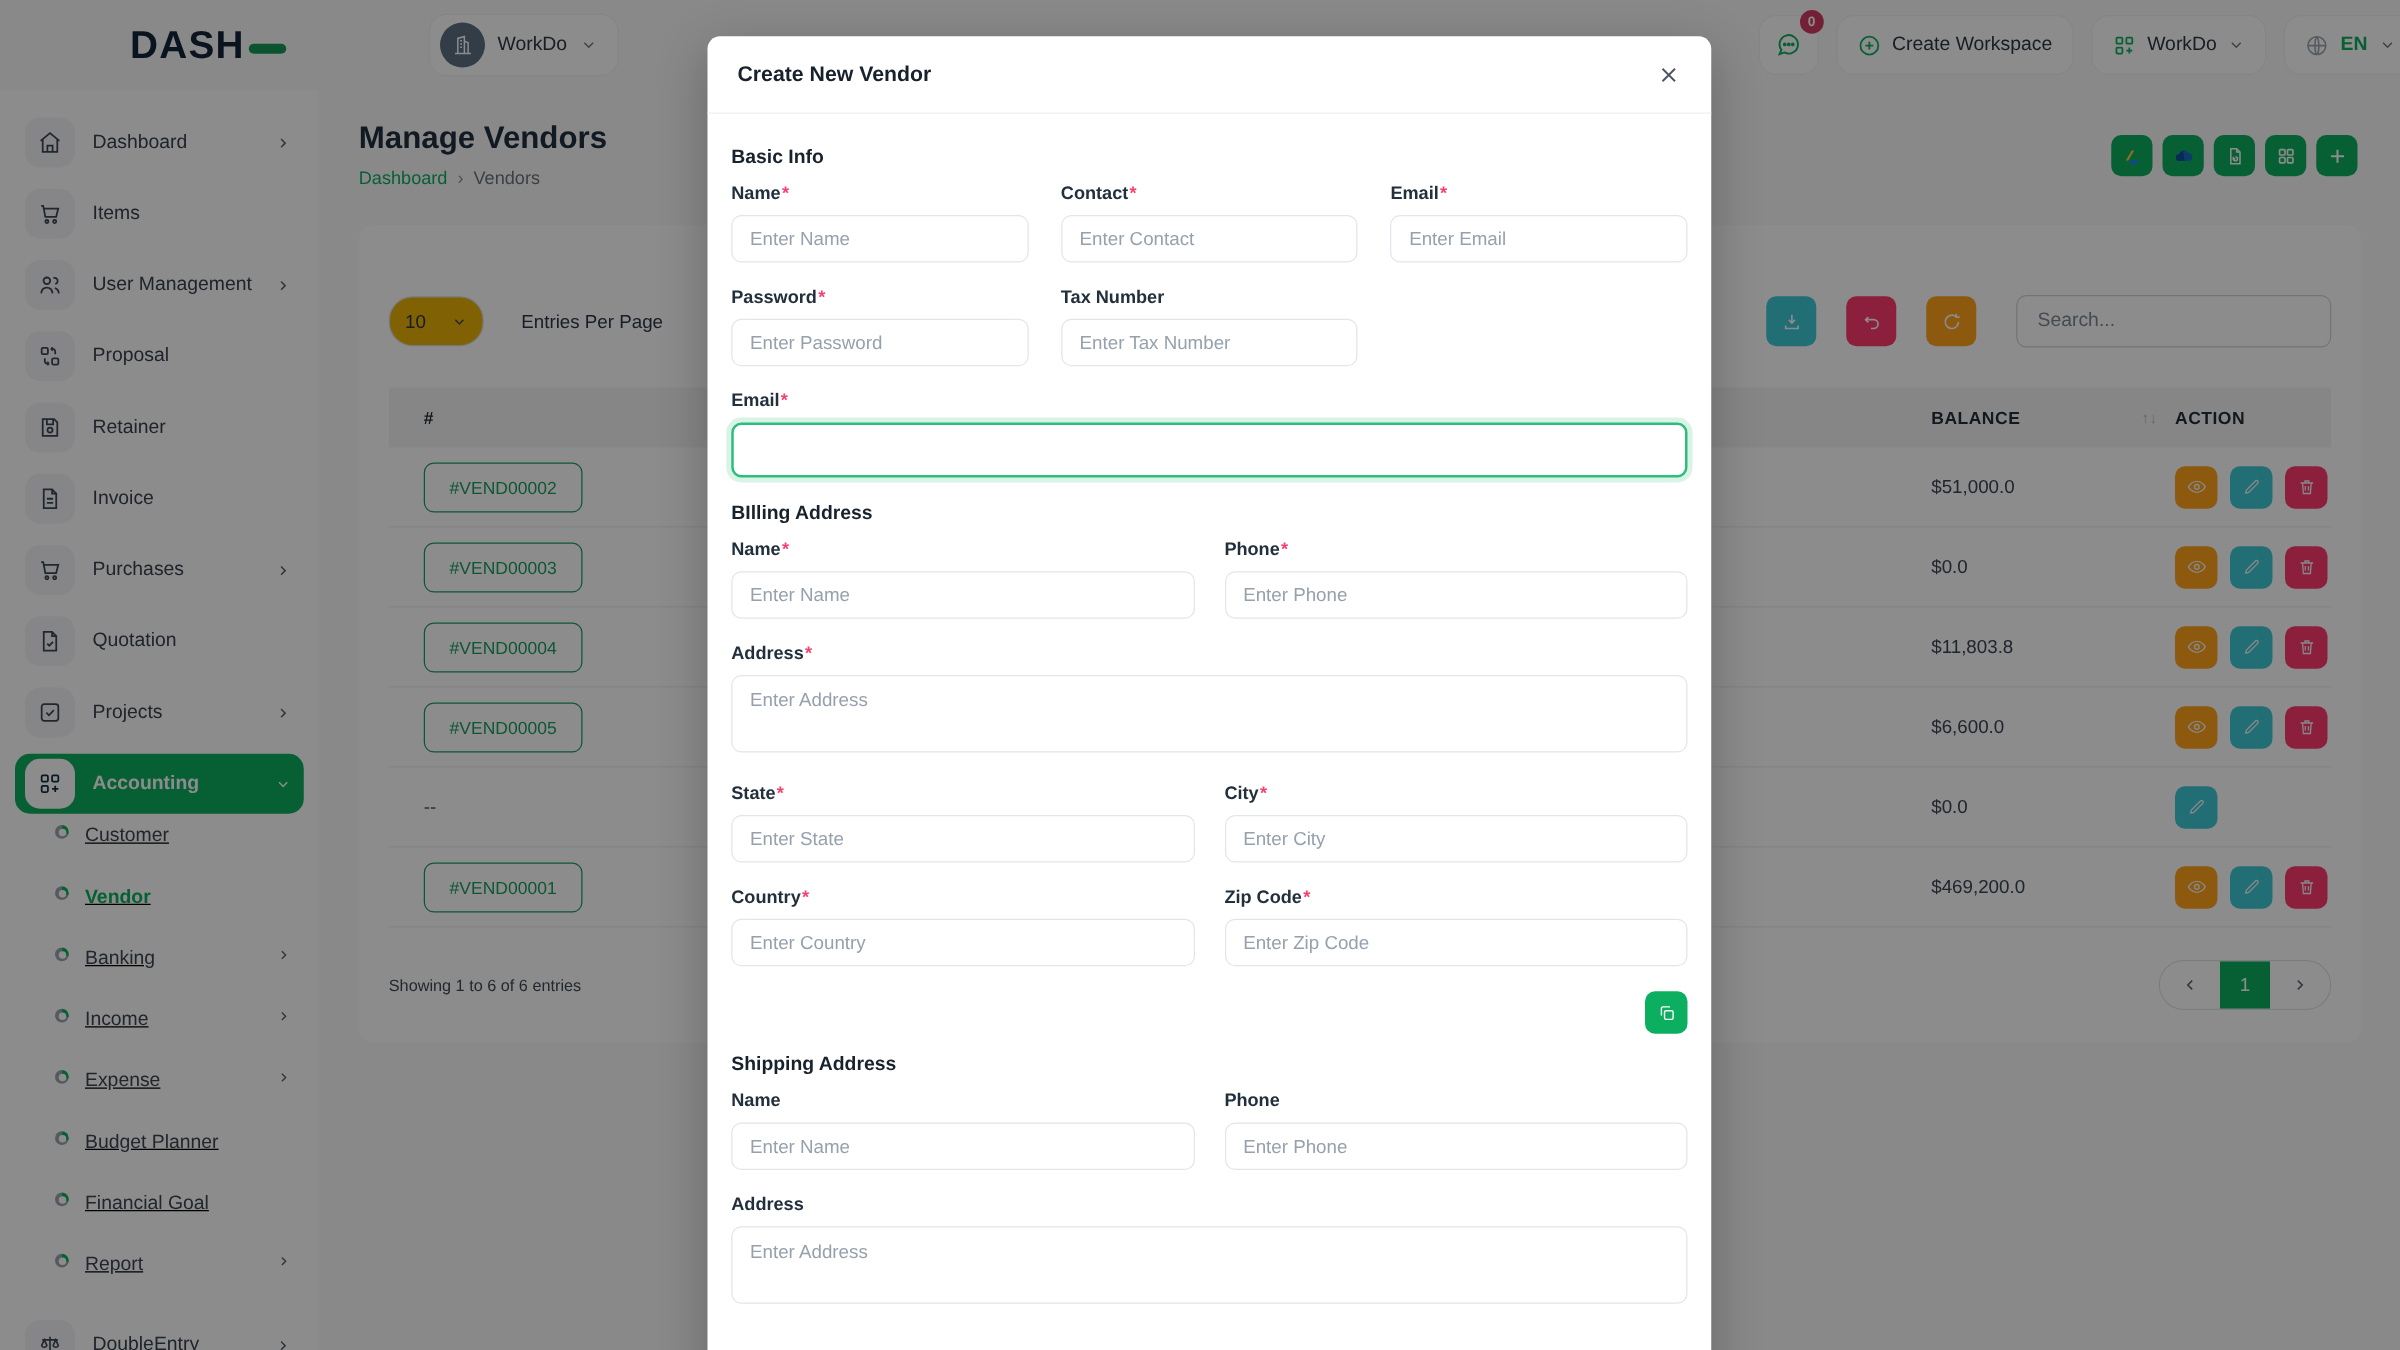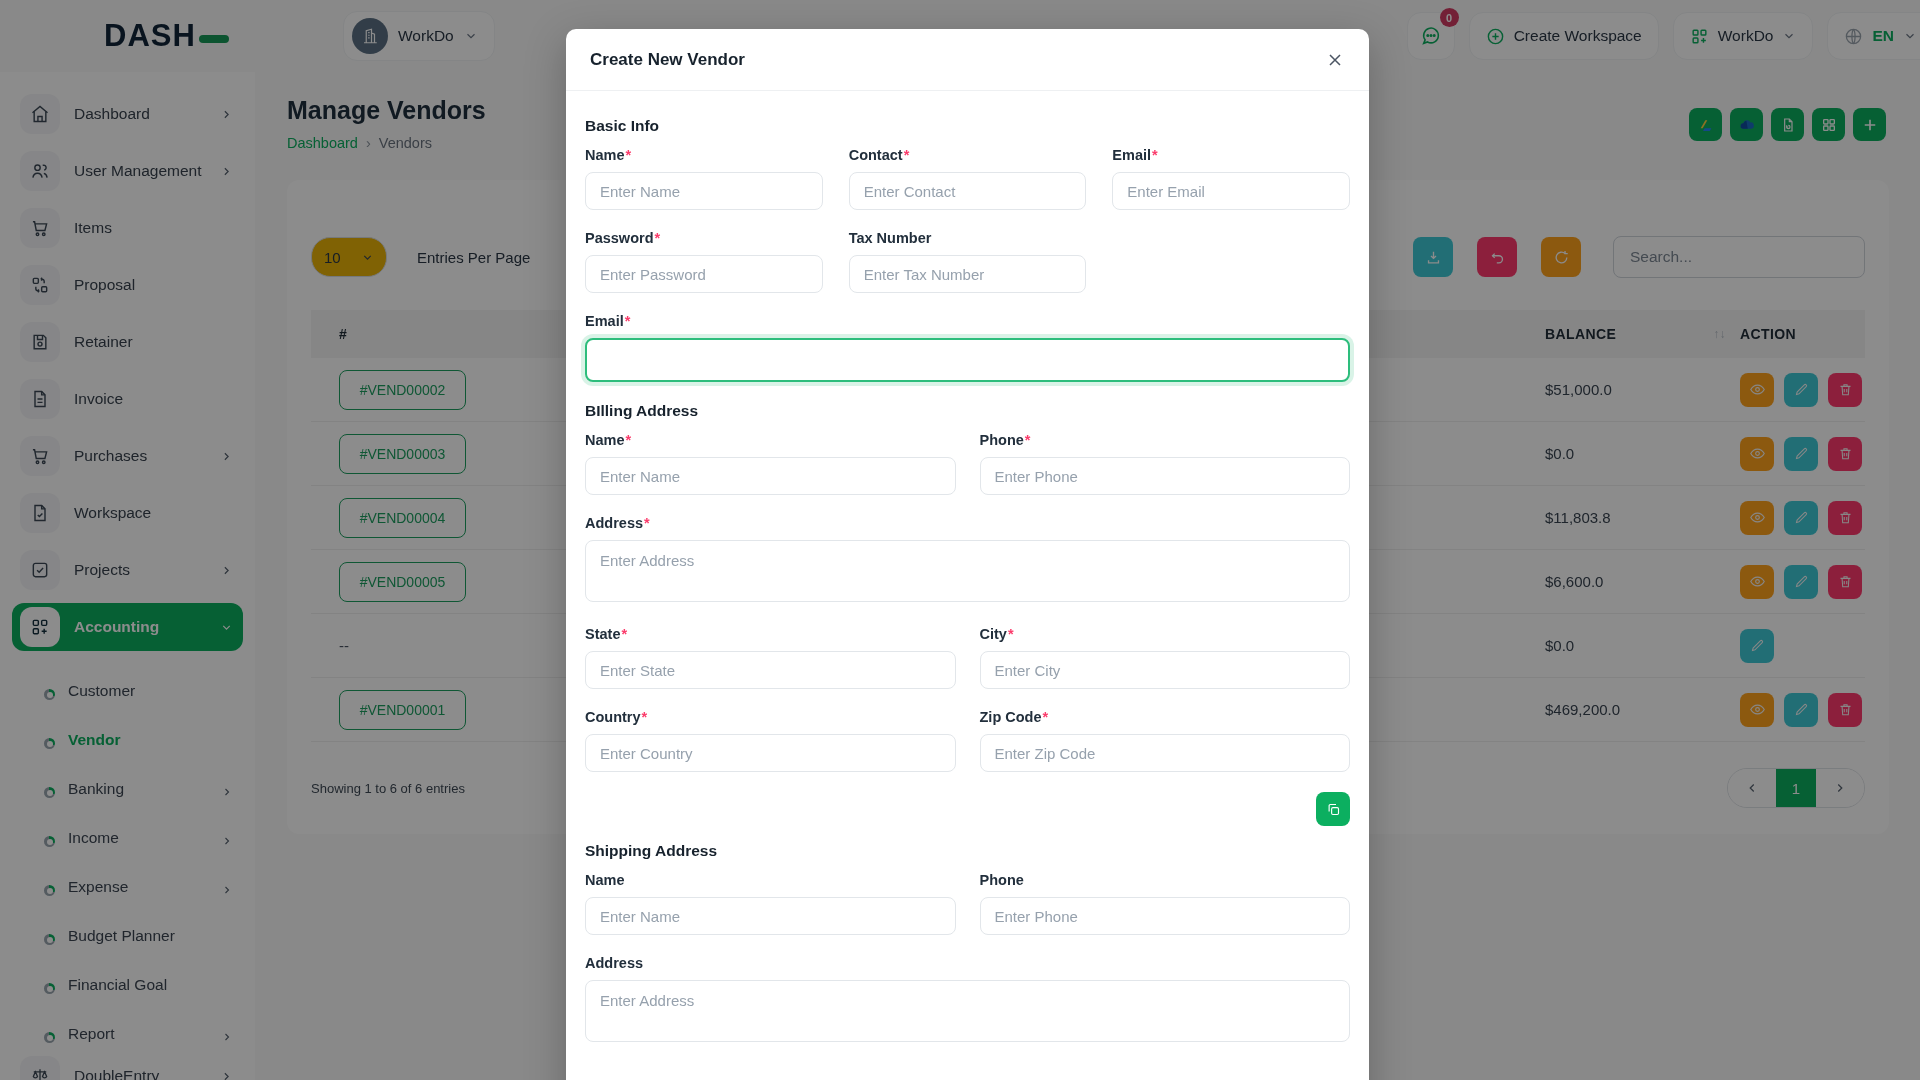--- a/index.html
+++ b/index.html
@@ -28,21 +28,21 @@
   
   .sidebar { position:absolute; left:0; top:72px; width:255px; height:1008px; background:#ffffff; z-index:1; padding-top:18px; }
   .side-item { display:flex; align-items:center; gap:14px; height:48px; margin:0 12px 9px 12px; padding:0 10px 0 8px; border-radius:12px; cursor:pointer; }
   .icon-box { width:40px; height:40px; min-width:40px; border-radius:12px; background:#f4f5f7; display:flex; align-items:center; justify-content:center; color:#3c4856; }
   .side-item .lbl { flex:1; font-size:15.5px; color:#39434f; font-weight:500; }
   .side-item .chev { color:#55606e; display:flex; }
   .side-item.active { background:#0CAF60; }
   .side-item.active .icon-box { background:#ffffff; color:#15313f; }
   .side-item.active .lbl { color:#ffffff; font-weight:600; }
   .side-item.active .chev { color:#ffffff; }
-  .sub-item { display:flex; align-items:flex-end; gap:13px; height:40px; margin:0 14px 9px 36px; padding:0 8px; cursor:pointer; }
+  .sub-item { display:flex; align-items:flex-start; gap:13px; height:40px; margin:0 14px 9px 36px; padding:0 8px; cursor:pointer;text-decoration:underline; }
   .bullet { width:11px; height:11px; min-width:11px; border-radius:50%;
     background:conic-gradient(#0CAF60 0 30%,#9aa6b0 30% 100%); position:relative; }
   .bullet::after { content:""; position:absolute; inset:2.5px; border-radius:50%; background:#fff; }
   .sub-item .lbl { flex:1; font-size:15.5px; color:#3c4653; font-weight:500; }
   .sub-item.active .lbl { color:#0CAF60; font-weight:600; }
   .sub-item .chev { color:#55606e; display:flex; }
 
   
   .page-head { position:absolute; left:287px; top:96px; z-index:1; }
   .page-title { font-size:25px; font-weight:700; color:#20303f; }
@@ -198,48 +198,48 @@
     <span class="chev">
         <svg width="13" height="13" viewBox="0 0 24 24" fill="none" stroke="currentColor" stroke-width="2.2">
           <path d="m9 6 6 6-6 6"></path>
         </svg>
       </span>
   </div>
 
   <div class="side-item">
     <span class="icon-box">
         <svg width="20" height="20" viewBox="0 0 24 24" fill="none" stroke="currentColor" stroke-width="1.7">
+          <path d="M3.5 4.5h2L7.5 15h10.4l2-8H6"></path>
+          <circle cx="9" cy="19.5" r="1.5"></circle>
+          <circle cx="16.5" cy="19.5" r="1.5"></circle>
+        </svg>
+      </span>
+    <span class="lbl">Items</span>
+  </div>
+
+  <div class="side-item">
+    <span class="icon-box">
+        <svg width="20" height="20" viewBox="0 0 24 24" fill="none" stroke="currentColor" stroke-width="1.7">
           <circle cx="9" cy="8" r="3.2"></circle>
           <path d="M3.5 20c.5-3.4 2.7-5.4 5.5-5.4s5 2 5.5 5.4"></path>
           <path d="M15.2 5.3a3 3 0 1 1 1.8 5.7"></path>
           <path d="M16.6 14.9c2.3.5 3.6 2.3 3.9 5.1"></path>
         </svg>
       </span>
     <span class="lbl">User Management</span>
     <span class="chev">
         <svg width="13" height="13" viewBox="0 0 24 24" fill="none" stroke="currentColor" stroke-width="2.2">
           <path d="m9 6 6 6-6 6"></path>
         </svg>
       </span>
   </div>
 
   <div class="side-item">
     <span class="icon-box">
         <svg width="20" height="20" viewBox="0 0 24 24" fill="none" stroke="currentColor" stroke-width="1.7">
-          <path d="M3.5 4.5h2L7.5 15h10.4l2-8H6"></path>
-          <circle cx="9" cy="19.5" r="1.5"></circle>
-          <circle cx="16.5" cy="19.5" r="1.5"></circle>
-        </svg>
-      </span>
-    <span class="lbl">Items</span>
-  </div>
-
-  <div class="side-item">
-    <span class="icon-box">
-        <svg width="20" height="20" viewBox="0 0 24 24" fill="none" stroke="currentColor" stroke-width="1.7">
           <rect x="4" y="4" width="6" height="6" rx="1.2"></rect>
           <rect x="14" y="14" width="6" height="6" rx="1.2"></rect>
           <path d="M17 10V7.5A2.5 2.5 0 0 0 14.5 5H13m0 0 1.6-1.6M13 5l1.6 1.6"></path>
           <path d="M7 14v2.5A2.5 2.5 0 0 0 9.5 19H11m0 0-1.6 1.6M11 19l-1.6-1.6"></path>
         </svg>
       </span>
     <span class="lbl">Proposal</span>
   </div>
 
   <div class="side-item">
@@ -281,21 +281,21 @@
   </div>
 
   <div class="side-item">
     <span class="icon-box">
         <svg width="20" height="20" viewBox="0 0 24 24" fill="none" stroke="currentColor" stroke-width="1.7">
           <path d="M6 3h8l4 4v14H6z"></path>
           <path d="M14 3v4h4"></path>
           <path d="m9.3 14.3 2 2 3.6-3.8"></path>
         </svg>
       </span>
-    <span class="lbl">Workspace</span>
+    <span class="lbl">Quotation</span>
   </div>
 
   <div class="side-item">
     <span class="icon-box">
         <svg width="20" height="20" viewBox="0 0 24 24" fill="none" stroke="currentColor" stroke-width="1.7">
           <rect x="4" y="4" width="16" height="16" rx="2.5"></rect>
           <path d="m8.5 12.2 2.5 2.5 4.7-5"></path>
         </svg>
       </span>
     <span class="lbl">Projects</span>

